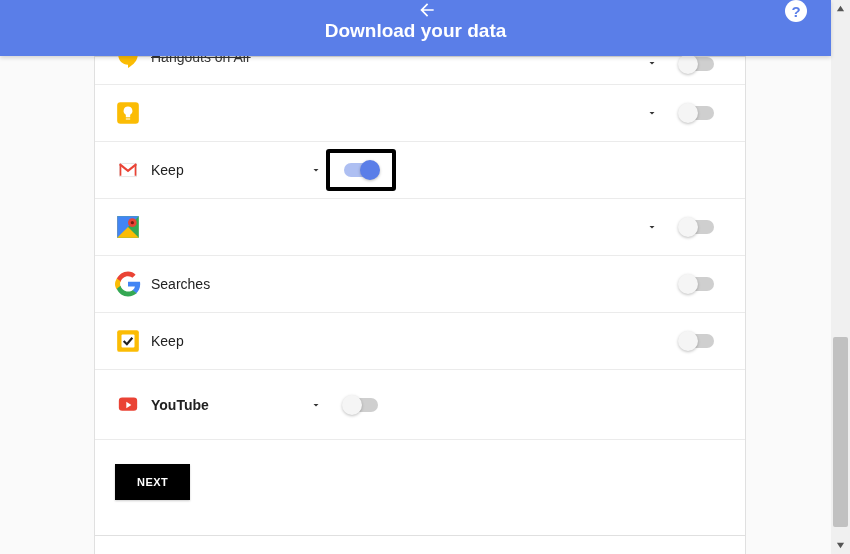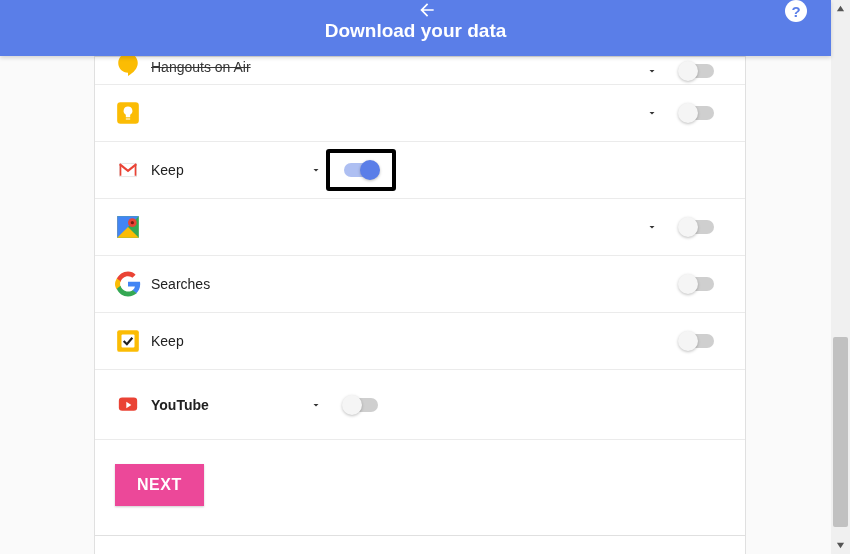--- a/index.html
+++ b/index.html
@@ -72,21 +72,21 @@
     display: flex;
     align-items: center;
     height: 57px;
     border-bottom: 1px solid #ebebeb;
     padding-left: 20px;
     padding-right: 18px;
     position: relative;
   }
   .product-row.first-cut {
     height: 28px;
-    align-items: center;
+    align-items: flex-start;
   }
   .icon-cell {
     width: 36px;
     display: flex;
     align-items: center;
     justify-content: flex-start;
   }
   .product-row.first-cut .icon-cell { margin-top:-14px; }
   .product-icon {
     width: 26px; height: 26px;
@@ -150,23 +150,23 @@
   }
   .toggle-highlight {
     border: 4px solid #000;
     border-radius: 3px;
     padding: 10px 14px;
   }
   .next-row {
     padding: 24px 0 0 20px;
   }
   .next-btn {
-    background: #ec4899;
+    background: #000000;
     color: #fff;
-    font-size: 16px;
+    font-size: 11px;
     font-weight: 600;
     letter-spacing: 0.5px;
     border: none;
     padding: 12px 22px;
     cursor: pointer;
     box-shadow: 0 1px 2px rgba(0,0,0,0.2);
   }
   .second-card {
     position: absolute;
     left: 94px;

